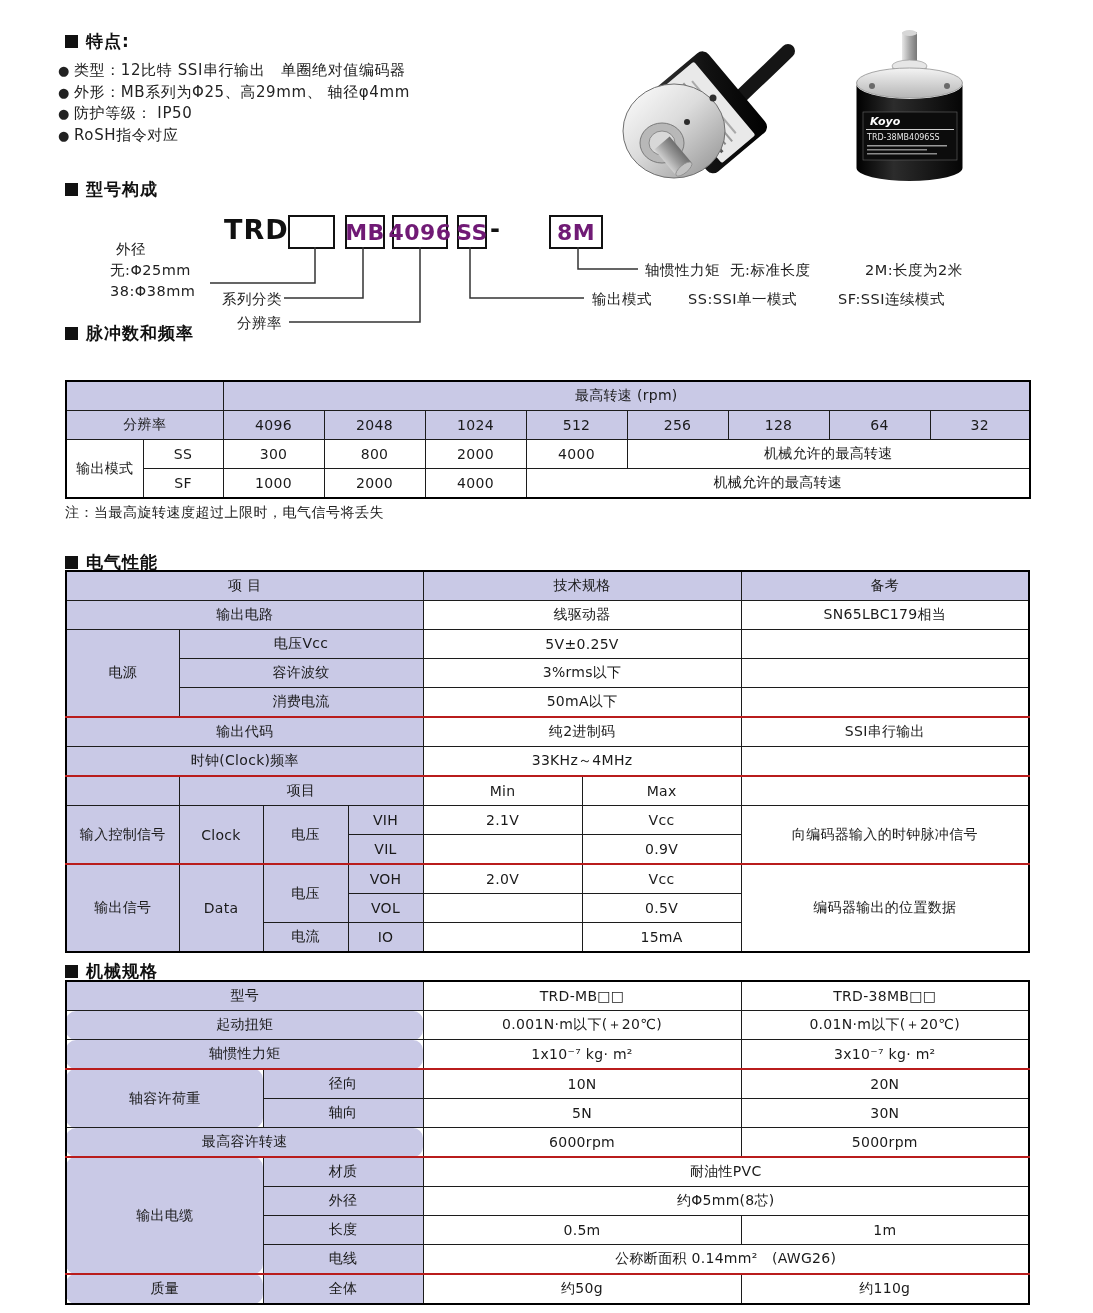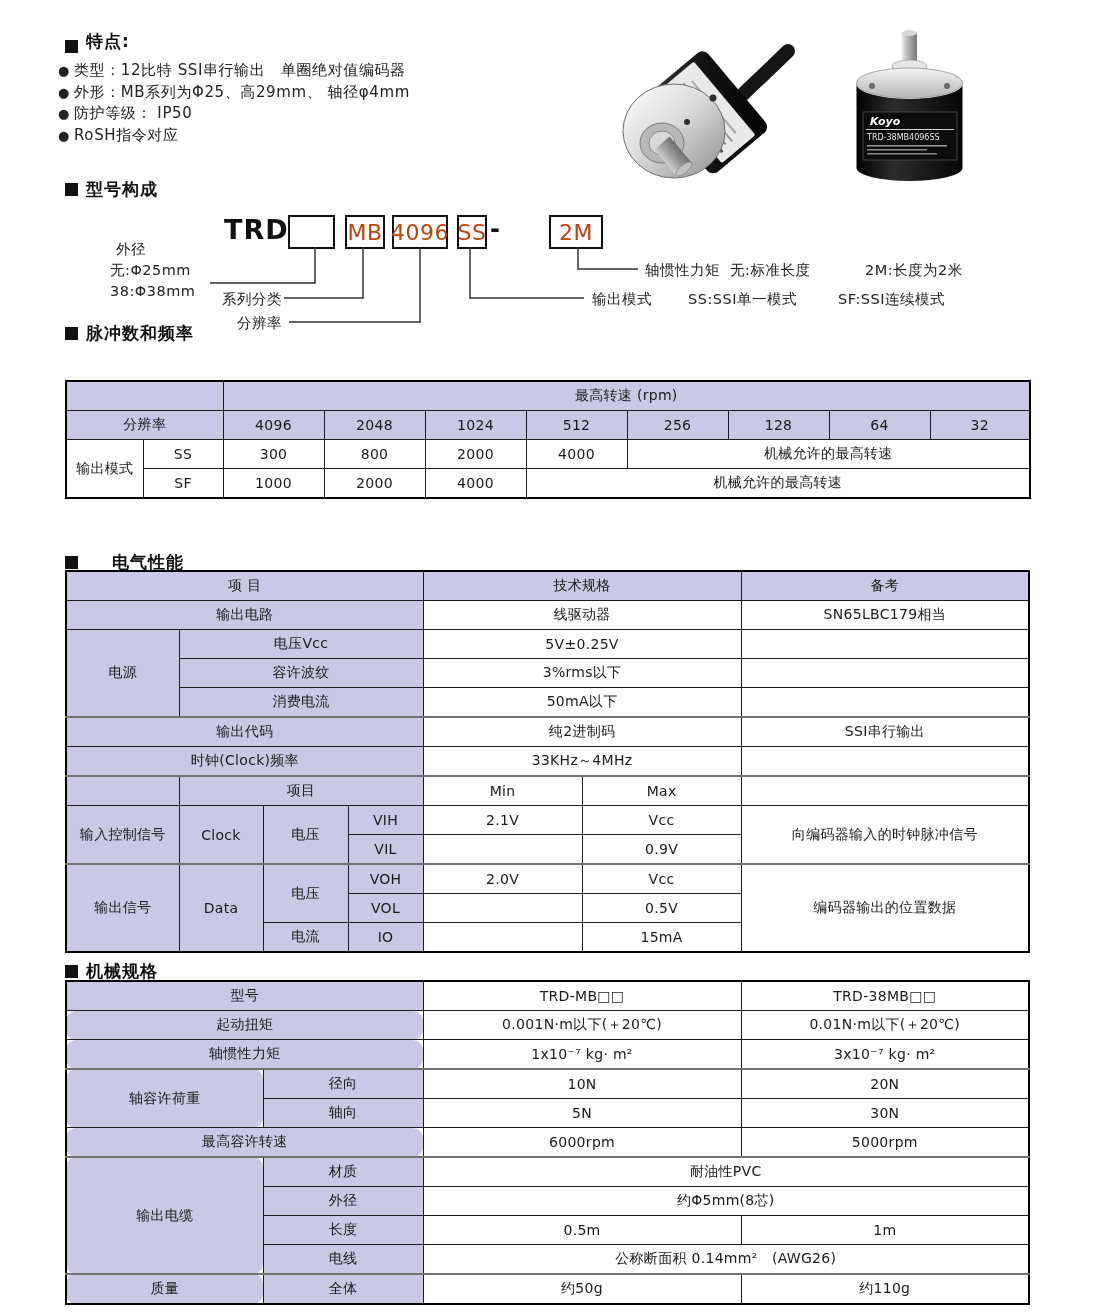--- a/index.html
+++ b/index.html
@@ -12,42 +12,42 @@
   .sec-title{position:absolute;display:flex;align-items:center;font-size:17px;font-weight:bold;color:#111;letter-spacing:1px;}
   .sec-marker{display:inline-block;width:13px;height:13px;background:#111;margin-right:8px;}
   
   .features{position:absolute;left:58px;top:60px;font-size:15px;letter-spacing:0.6px;color:#222;}
   .feat-line{display:flex;align-items:flex-start;line-height:21.5px;}
   .feat-line .bullet{width:16px;font-size:13px;line-height:21.5px;}
   .feat-indent{margin-left:138px;line-height:21.5px;}
   
   .model-prefix{position:absolute;font-size:27px;font-weight:bold;letter-spacing:1px;color:#111;}
   .mbox{position:absolute;height:30px;border:2px solid #111;display:flex;align-items:center;justify-content:center;
-        font-size:22px;font-weight:normal;color:#c2410c;background:#fff;letter-spacing:0.5px;}
+        font-size:22px;font-weight:bold;color:#701a75;background:#fff;letter-spacing:0.5px;}
   .mdash{position:absolute;font-size:24px;font-weight:bold;color:#111;}
   .mlabel{position:absolute;font-size:14.5px;color:#222;letter-spacing:0.5px;white-space:nowrap;}
   
   table.tbl{position:absolute;border-collapse:collapse;table-layout:fixed;border:2px solid #000;}
   table.tbl td{border:1px solid #1c1c1c;height:28px;font-size:14px;text-align:center;vertical-align:middle;
                padding:0 3px;color:#1a1a1a;letter-spacing:0.3px;overflow:hidden;white-space:nowrap;}
   td.lav{background:#c9c9e6;margin-left:47px;}
-  tr.thick td{border-top:2px solid #737373;}
+  tr.thick td{border-top:2px solid #b91c1c;}
   td.tl{text-align:left;padding-left:30px;border-radius:10px;}
   td.tl2{text-align:left;padding-left:19px;}
   td.tv{text-align:left;padding-left:23px;}
   .note{position:absolute;font-size:14px;color:#222;letter-spacing:0.5px;}
   
   .lines{position:absolute;left:0;top:0;pointer-events:none;}
 </style>
 </head>
 <body>
 
 <div class="page">
 
-  <div class="sec-title" style="left:65px;top:30px;align-items:flex-end;">
+  <div class="sec-title" style="left:65px;top:30px;">
     <span class="sec-marker"></span>
     <span>特点:</span>
   </div>
   <div class="features">
     <div class="feat-line">
       <span class="bullet">●</span>
       <span>类型：12比特 SSI串行输出　单圈绝对值编码器</span>
     </div>
     <div class="feat-line">
       <span class="bullet">●</span>
@@ -143,21 +143,21 @@
     <span class="sec-marker"></span>
     <span>型号构成</span>
   </div>
 
   <div class="model-prefix" style="left:224px;top:214px;">TRD-</div>
   <div class="mbox" style="left:288px;top:215px;width:43px;"></div>
   <div class="mbox" style="left:345px;top:215px;width:36px;">MB</div>
   <div class="mbox" style="left:392px;top:215px;width:52px;">4096</div>
   <div class="mbox" style="left:457px;top:215px;width:26px;">SS</div>
   <div class="mdash" style="left:490px;top:215px;">-</div>
-  <div class="mbox" style="left:549px;top:215px;width:50px;">2M</div>
+  <div class="mbox" style="left:549px;top:215px;width:50px;">8M</div>
 
   <div class="mlabel" style="left:116px;top:240px;">外径</div>
   <div class="mlabel" style="left:110px;top:261px;">无:Φ25mm</div>
   <div class="mlabel" style="left:110px;top:283px;">38:Φ38mm</div>
   <div class="mlabel" style="left:222px;top:290px;">系列分类</div>
   <div class="mlabel" style="left:237px;top:314px;">分辨率</div>
   <div class="mlabel" style="left:592px;top:290px;">输出模式</div>
   <div class="mlabel" style="left:688px;top:290px;">SS:SSI单一模式</div>
   <div class="mlabel" style="left:838px;top:290px;text-align:center;">SF:SSI连续模式</div>
   <div class="mlabel" style="left:645px;top:261px;">轴惯性力矩</div>
@@ -218,22 +218,23 @@
     <tr>
       <td>SF</td>
       <td>1000</td>
       <td>2000</td>
       <td>4000</td>
       <td colspan="5">机械允许的最高转速</td>
     </tr>
   </tbody>
     </table>
 
-
-  <div class="sec-title" style="left:65px;top:551px;gap:26px;">
+  <div class="note" style="left:65px;top:504px;">注：当最高旋转速度超过上限时，电气信号将丢失</div>
+
+  <div class="sec-title" style="left:65px;top:551px;">
     <span class="sec-marker"></span>
     <span>电气性能</span>
   </div>
 
   <table class="tbl" style="left:65px;top:570px;width:963px;">
     <colgroup>
       <col style="width:113px">
         <col style="width:84px">
         <col style="width:85px">
         <col style="width:75px">

